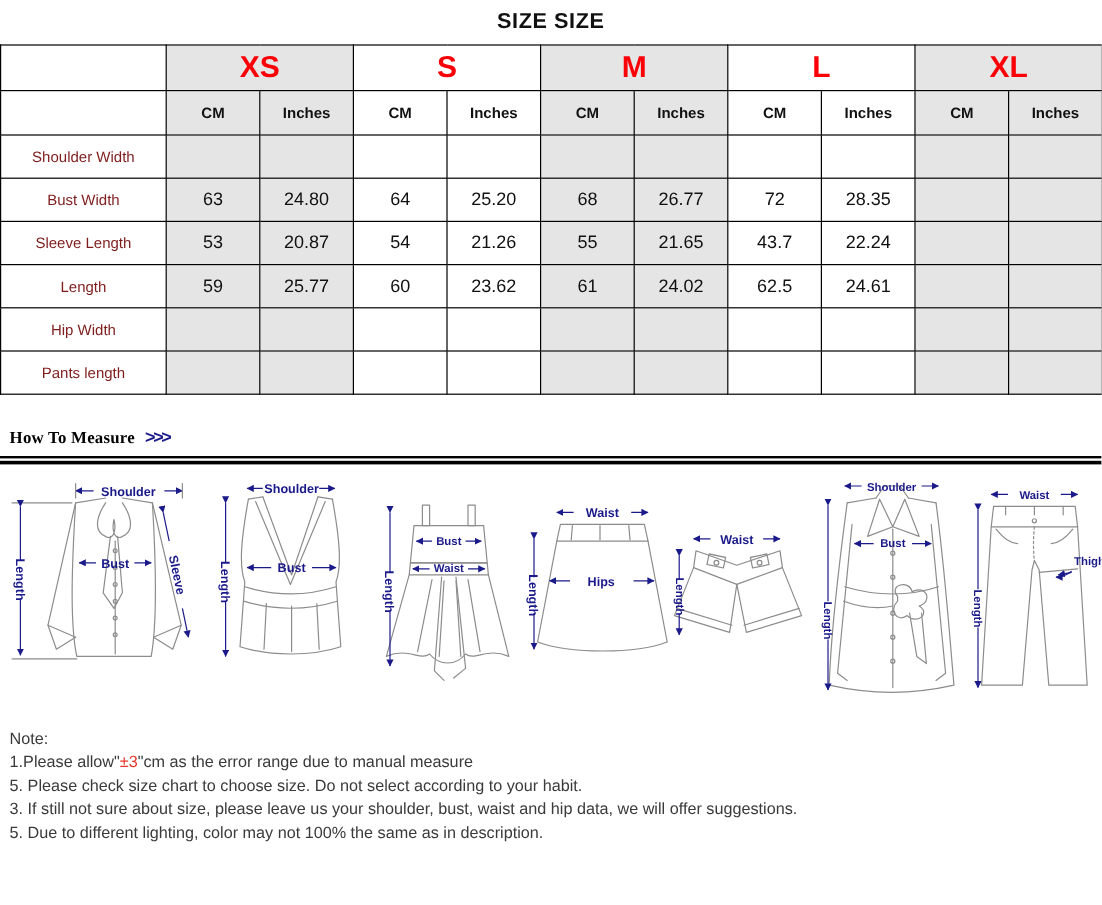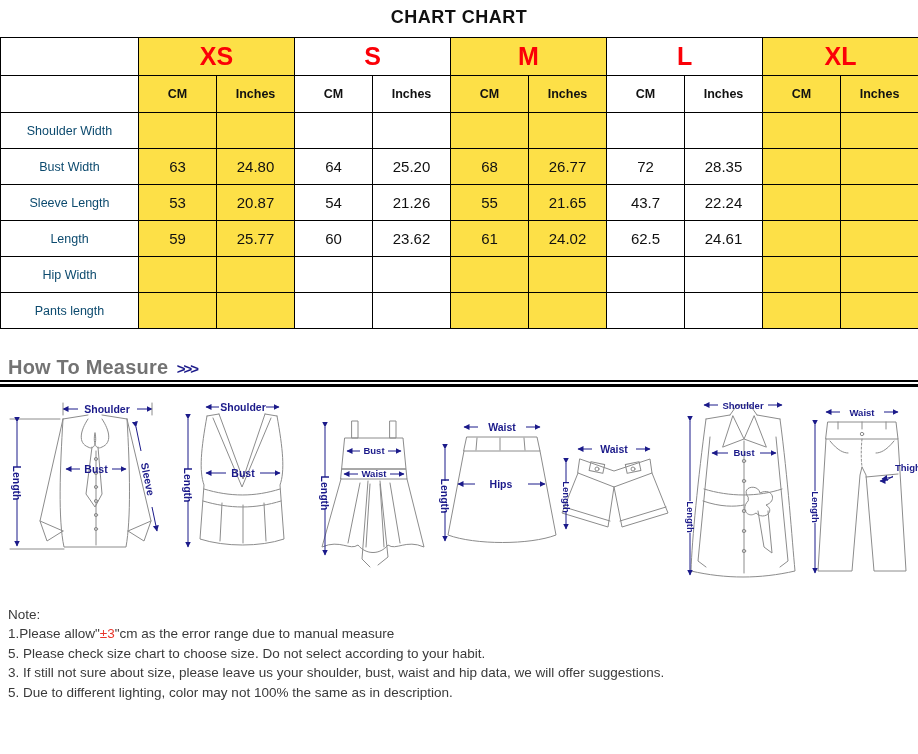--- a/index.html
+++ b/index.html
@@ -6,41 +6,41 @@
     font-family:"Liberation Sans",sans-serif;-webkit-font-smoothing:antialiased;}
   .page{width:918px;height:754px;position:relative;}
   .title{ text-align:center;font-size:18px;font-weight:bold;color:#111;padding:7px 0 9px 0;letter-spacing:.5px;}
   table.size-chart{border-collapse:collapse;width:918px;table-layout:fixed;}
   table.size-chart th,table.size-chart td{border:1px solid #000;text-align:center;vertical-align:middle;padding:0;overflow:hidden;}
   tr.hdr-size{height:38px;}
   tr.hdr-unit{height:37px;}
   tr.data-row{height:36px;}
   th.size-name{font-size:25px;font-weight:bold;color:#fb0007;}
   th.unit-name{font-size:12.5px;font-weight:bold;color:#111;}
-  th.row-label{font-size:12.5px;font-weight:normal;color:#0c4a6e;background:#fff;}
+  th.row-label{font-size:12.5px;font-weight:normal;color:#7f1d1d;background:#fff;}
   td.cell-val{font-size:15px;font-weight:normal;color:#111;}
-  .shaded{background:#fde047;margin-left:32px;}
+  .shaded{background:#e5e5e5;margin-left:32px;}
   .measure-line{margin:27px 0 0 8px;height:22px;}
-  .measure-heading{font-size:20px;font-weight:bold;color:#737373;letter-spacing:.2px;}
+  .measure-heading{font-size:14px;font-weight:bold;color:#000000;letter-spacing:.2px;font-family:Liberation Serif, serif;}
   .measure-arrows{font-size:15px;font-weight:bold;color:#1b1a8a;letter-spacing:-2px;margin-left:4px;}
   .rule{margin-top:2px;border-top:2px solid #000;height:2px;border-bottom:3px solid #000;background:#fff;}
   .figures-wrap{margin-top:2px;}
   .notes{margin:4px 0 0 8px;font-size:13.5px;color:#3a3a3a;line-height:19.4px;}
   .red{color:#e8372c;}
   svg text.lbl{font-family:"Liberation Sans",sans-serif;font-size:10.5px;font-weight:bold;fill:#1b1a8a;}
   svg text.lbl-s{font-family:"Liberation Sans",sans-serif;font-size:9.5px;font-weight:bold;fill:#1b1a8a;}
   svg .garm{stroke:#8c8c8c;fill:none;stroke-width:1;stroke-linejoin:round;stroke-linecap:round;}
   svg .dim{stroke:#1b1a8a;fill:none;stroke-width:1;}
 </style>
 </head>
 <body>
 
 <div class="page">
 
-  <div class="title">CHART CHART</div>
+  <div class="title">SIZE SIZE</div>
 
   <table class="size-chart">
     <colgroup>
       <col style="width:138px">
       <col style="width:78px">
         <col style="width:78px">
       <col style="width:78px">
         <col style="width:78px">
       <col style="width:78px">
         <col style="width:78px">

